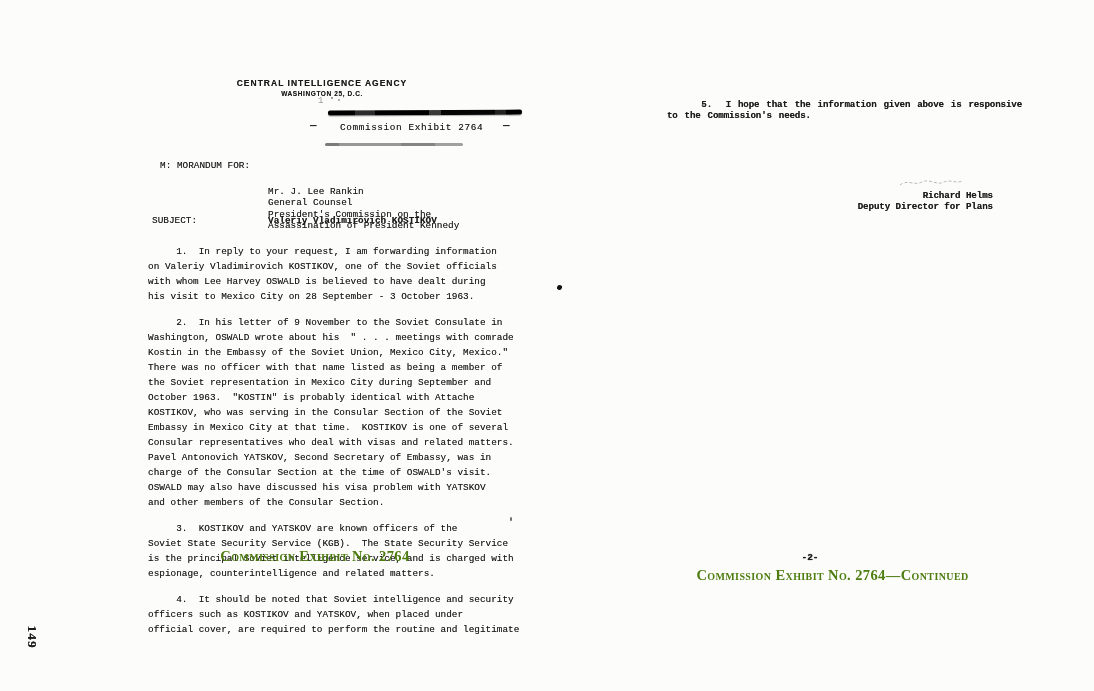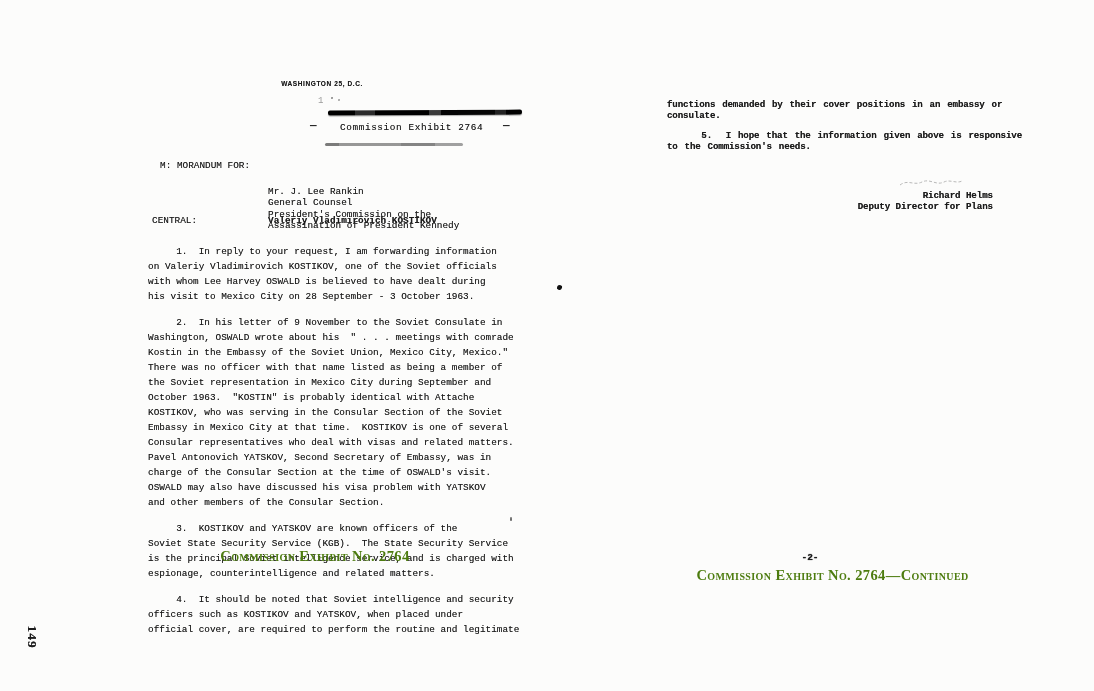--- a/index.html
+++ b/index.html
@@ -59,38 +59,39 @@
   .speck{background:#111;border-radius:50% 40% 55% 45%;}
   .speck-a{left:557px;top:285px;width:5px;height:5px;transform:rotate(20deg);}
   .speck-b{left:510px;top:517px;width:2px;height:4px;opacity:.6;border-radius:40%;}
   .speck-c{left:331px;top:97px;width:2px;height:2px;opacity:.5;}
   .speck-d{left:338px;top:99px;width:2px;height:2px;opacity:.4;}
 </style>
 </head>
 <body>
 
 <div class="abs letterhead">
+  <div class="agency">CENTRAL INTELLIGENCE AGENCY</div>
   <div class="cityline">WASHINGTON 25, D.C.</div>
 </div>
 <div class="abs faintdate">1</div>
 <div class="abs speck speck-c"></div>
 <div class="abs speck speck-d"></div>
 
 <div class="abs bar-top"></div>
 <div class="abs stamp-dash stamp-dash-left">—</div>
 <div class="abs mono-s stamp-label">Commission Exhibit 2764</div>
 <div class="abs stamp-dash stamp-dash-right">—</div>
 <div class="abs bar-bottom"></div>
 
 <div class="abs mono-s memo-for-label">M: MORANDUM FOR:</div>
 <div class="abs mono-s recipient">Mr. J. Lee Rankin
 General Counsel
 President's Commission on the
 Assassination of President Kennedy</div>
-<div class="abs mono-s subject-label">CENTRAL:</div>
+<div class="abs mono-s subject-label">SUBJECT:</div>
 <div class="abs mono-s subject-value">Valeriy Vladimirovich KOSTIKOV</div>
 
 <div class="abs body-left">
   <div class="para">     1.  In reply to your request, I am forwarding information
 on Valeriy Vladimirovich KOSTIKOV, one of the Soviet officials
 with whom Lee Harvey OSWALD is believed to have dealt during
 his visit to Mexico City on 28 September - 3 October 1963.</div>
   <div class="para">     2.  In his letter of 9 November to the Soviet Consulate in
 Washington, OSWALD wrote about his  " . . . meetings with comrade
 Kostin in the Embassy of the Soviet Union, Mexico City, Mexico."
@@ -116,22 +117,20 @@
 <div class="abs speck speck-a"></div>
 <div class="abs speck speck-b"></div>
 
 <div class="abs caption caption-left">Commission Exhibit No. 2764</div>
 
 <div class="abs margin-num">
   <span>149</span>
 </div>
 
 <div class="abs body-right">
-  <div class="para">functions demanded by their cover positions in an embassy or
-consulate.</div>
   <div class="para">     5.  I hope that the information given above is responsive
 to the Commission's needs.</div>
 </div>
 
 <svg class="abs sig-squiggle" width="66" height="12" viewBox="0 0 66 12">
   <path d="M2,8 C10,2 16,9 24,5 C32,1 38,9 46,5 C52,2 58,7 64,4" stroke="#666" stroke-width="1" fill="none" stroke-dasharray="3,2"></path>
 </svg>
 <div class="abs sig-block">
   <div>Richard Helms</div>
   <div>Deputy Director for Plans</div>

